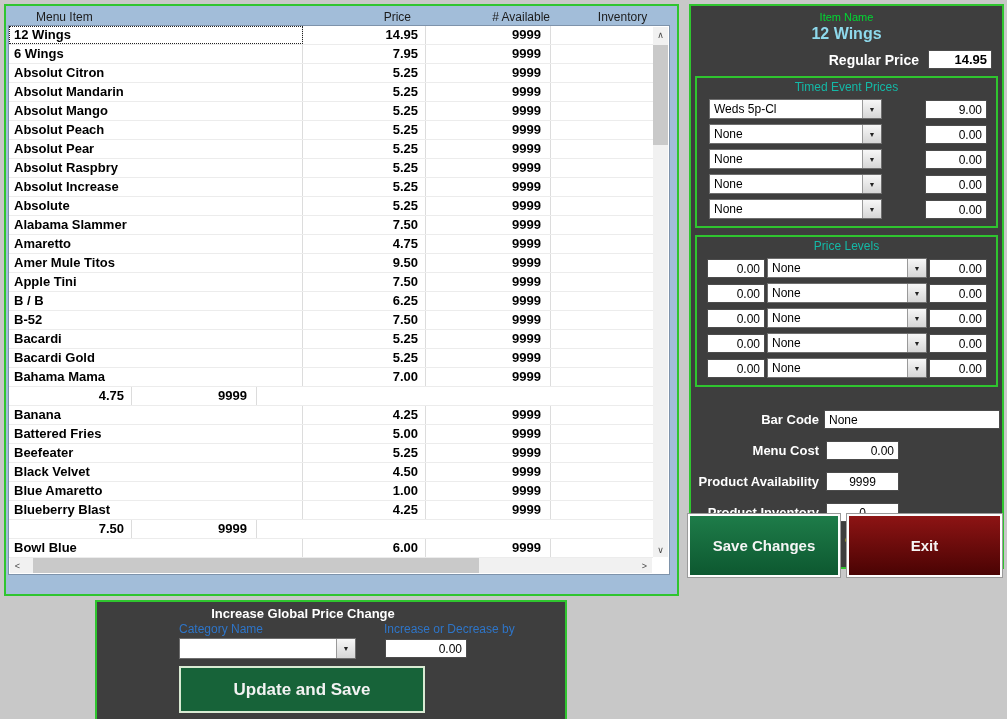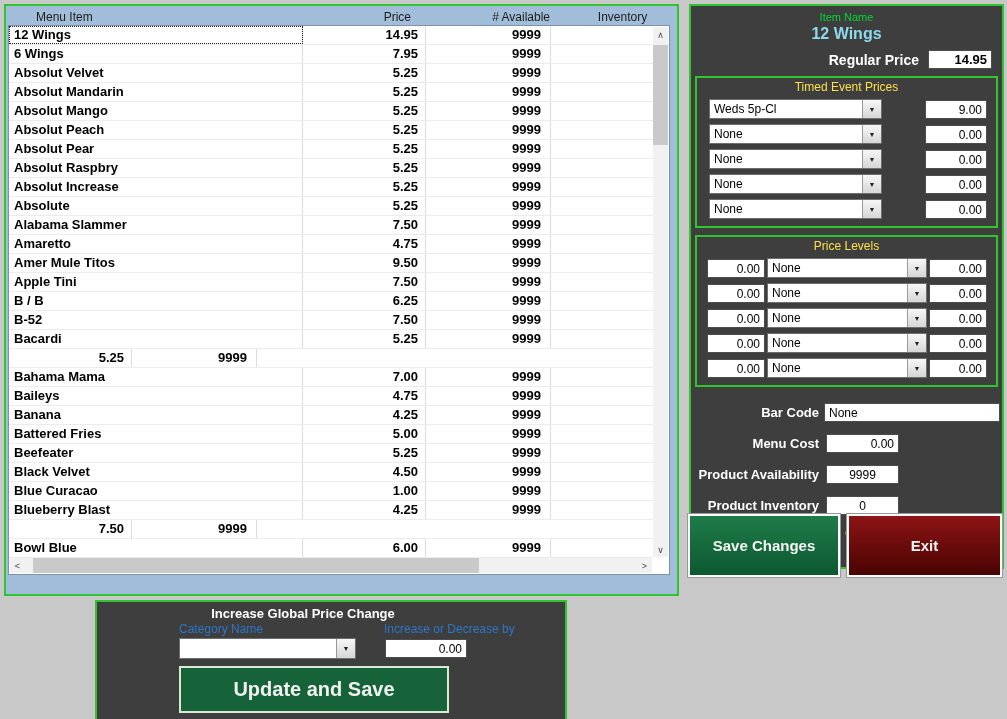--- a/index.html
+++ b/index.html
@@ -53,39 +53,39 @@
   .item-name-label{text-align:center;margin-top:5px;font-size:11px;color:#00d832;}
   .item-name{text-align:center;margin-top:2px;font-size:16px;font-weight:bold;color:#8ed9ec;}
   .reg-price-row{margin-top:7px;display:flex;justify-content:flex-end;align-items:center;padding-right:10px;}
   .reg-price-row .lbl{font-size:14px;font-weight:bold;margin-right:9px;}
   .inputbox{background:#fff;border:1px solid #4c4c4c;color:#000;font-size:12px;
     font-family:inherit;box-sizing:border-box;padding:1px 4px;height:19px;outline:none;}
   .num{text-align:right;}
   .ctr{text-align:center;}
   .bold-num{font-weight:bold;font-size:13px;}
   .greenbox{margin:7px 4px 0 4px;border:2px solid #2fc52f;padding-bottom:7px;}
-  .greenbox .box-title{text-align:center;font-size:12px;margin-top:2px;color:#fde047;}
+  .greenbox .box-title{text-align:center;font-size:12px;margin-top:2px;color:#14b8a6;}
   .panel-row{display:flex;align-items:flex-end;margin-top:5px;}
   .te-row{justify-content:space-between;padding:0 9px 0 12px;}
   .pl-row{justify-content:space-between;padding:0 9px 0 10px;}
   .dd{background:#fff;border:1px solid #6e6e6e;height:20px;display:flex;box-sizing:border-box;}
   .dd-text{flex:1;font-size:12px;color:#000;padding:2px 4px;white-space:nowrap;overflow:hidden;}
   .dd-btn{width:18px;background:linear-gradient(#f7f7f7,#d6d6d6);border-left:1px solid #999;
     display:flex;align-items:center;justify-content:center;font-size:7px;color:#222;}
   .dd-te{width:173px;}
   .dd-pl{width:160px;}
   .w62{width:62px;}
   .w58{width:58px;}
   .w73{width:73px;}
   .w64{width:64px;}
   .field-row{display:flex;align-items:center;margin-top:12px;}
   .field-row .flbl{width:128px;text-align:right;font-size:13px;font-weight:bold;flex:0 0 auto;}
   .barcode-input{margin-left:5px;width:176px;text-align:left;}
   .small-input{margin-left:7px;}
-  .bc-row{margin-top:16px;}
+  .bc-row{margin-top:23px;}
   .chk-row{margin-top:10px;display:flex;align-items:center;padding-left:19px;}
   .checkbox{width:14px;height:14px;background:#fff;border:1px solid #8a8a8a;box-sizing:border-box;}
   .chk-lbl{margin-left:9px;font-size:14px;color:#ffff00;}
   
   .btn{position:absolute;display:flex;align-items:center;justify-content:center;
     font-weight:bold;font-size:15px;color:#f5f5f5;border:2px solid #fdfdfd;
     box-sizing:border-box;box-shadow:0 0 0 1px #9a9a9a;cursor:default;}
   .btn-save{left:688px;top:514px;width:152px;height:63px;
     background:linear-gradient(#1e7c49,#0d5830);}
   .btn-exit{left:847px;top:514px;width:155px;height:63px;
@@ -93,22 +93,22 @@
   
   .cat-panel{position:absolute;left:95px;top:600px;width:472px;height:125px;
     background:#3e3e3e;border:2px solid #2fc52f;box-sizing:border-box;color:#fff;}
   .cat-title{position:absolute;left:0;top:4px;width:412px;text-align:center;
     font-size:13px;font-weight:bold;}
   .cat-lbl{position:absolute;font-size:12px;color:#2e75c8;}
   .lbl-cat{left:82px;top:20px;}
   .lbl-inc{left:287px;top:20px;}
   .dd-cat{position:absolute;left:82px;top:36px;width:177px;height:21px;}
   .inc-input{position:absolute;left:288px;top:37px;width:82px;}
-  .btn-update{position:absolute;left:82px;top:64px;width:270px;height:47px;
-    background:#176339;border:2px solid #d9ead3;box-shadow:none;color:#f2f2f2;font-size:20px;}
+  .btn-update{position:absolute;left:82px;top:64px;width:246px;height:47px;
+    background:#176339;border:2px solid #d9ead3;box-shadow:none;color:#f2f2f2;font-size:17px;}
 </style>
 </head>
 <body>
 
 <div class="table-panel">
   <div class="thead">
     <div class="th th-name">Menu Item</div>
     <div class="th th-price">Price</div>
     <div class="th th-avail"># Available</div>
     <div class="th th-inv">Inventory</div>
@@ -121,21 +121,21 @@
           <div class="cell cell-avail">9999</div>
           <div class="cell cell-inv"></div>
         </div>
         <div class="row">
           <div class="cell cell-name">6 Wings</div>
           <div class="cell cell-price">7.95</div>
           <div class="cell cell-avail">9999</div>
           <div class="cell cell-inv"></div>
         </div>
         <div class="row">
-          <div class="cell cell-name">Absolut Velvet</div>
+          <div class="cell cell-name">Absolut Citron</div>
           <div class="cell cell-price">5.25</div>
           <div class="cell cell-avail">9999</div>
           <div class="cell cell-inv"></div>
         </div>
         <div class="row">
           <div class="cell cell-name">Absolut Mandarin</div>
           <div class="cell cell-price">5.25</div>
           <div class="cell cell-avail">9999</div>
           <div class="cell cell-inv"></div>
         </div>
@@ -211,32 +211,32 @@
           <div class="cell cell-avail">9999</div>
           <div class="cell cell-inv"></div>
         </div>
         <div class="row">
           <div class="cell cell-name">Bacardi</div>
           <div class="cell cell-price">5.25</div>
           <div class="cell cell-avail">9999</div>
           <div class="cell cell-inv"></div>
         </div>
         <div class="row">
+          <div class="cell cell-name">Bacardi Gold</div>
           <div class="cell cell-price">5.25</div>
           <div class="cell cell-avail">9999</div>
           <div class="cell cell-inv"></div>
         </div>
         <div class="row">
           <div class="cell cell-name">Bahama Mama</div>
           <div class="cell cell-price">7.00</div>
           <div class="cell cell-avail">9999</div>
           <div class="cell cell-inv"></div>
         </div>
         <div class="row">
-          <div class="cell cell-name">Baileys</div>
           <div class="cell cell-price">4.75</div>
           <div class="cell cell-avail">9999</div>
           <div class="cell cell-inv"></div>
         </div>
         <div class="row">
           <div class="cell cell-name">Banana</div>
           <div class="cell cell-price">4.25</div>
           <div class="cell cell-avail">9999</div>
           <div class="cell cell-inv"></div>
         </div>
@@ -252,21 +252,21 @@
           <div class="cell cell-avail">9999</div>
           <div class="cell cell-inv"></div>
         </div>
         <div class="row">
           <div class="cell cell-name">Black Velvet</div>
           <div class="cell cell-price">4.50</div>
           <div class="cell cell-avail">9999</div>
           <div class="cell cell-inv"></div>
         </div>
         <div class="row">
-          <div class="cell cell-name">Blue Curacao</div>
+          <div class="cell cell-name">Blue Amaretto</div>
           <div class="cell cell-price">1.00</div>
           <div class="cell cell-avail">9999</div>
           <div class="cell cell-inv"></div>
         </div>
         <div class="row">
           <div class="cell cell-name">Blueberry Blast</div>
           <div class="cell cell-price">4.25</div>
           <div class="cell cell-avail">9999</div>
           <div class="cell cell-inv"></div>
         </div>

